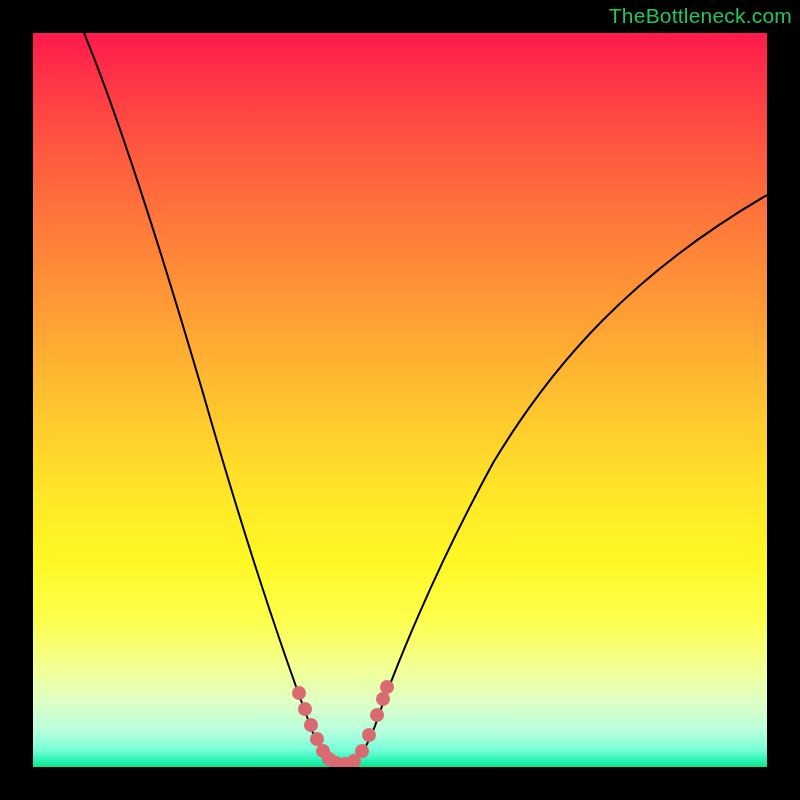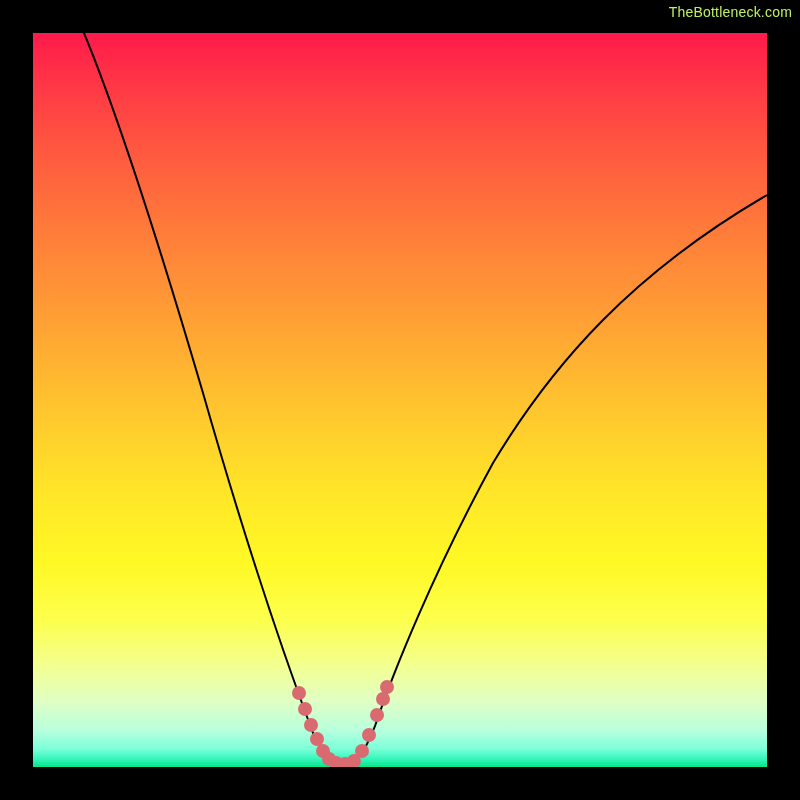--- a/index.html
+++ b/index.html
@@ -8,22 +8,22 @@
     width: 800px;
     height: 800px;
     background: #000;
     position: relative;
     font-family: Arial, sans-serif;
   }
   .watermark {
     position: absolute;
     top: 4px;
     right: 8px;
-    color: #bef264;
-    font-size: 14px;
+    color: #22c55e;
+    font-size: 21px;
     font-weight: 500;
     z-index: 10;
     letter-spacing: 0.2px;
   }
   .plot-area {
     position: absolute;
     left: 33px;
     top: 33px;
     width: 734px;
     height: 734px;

